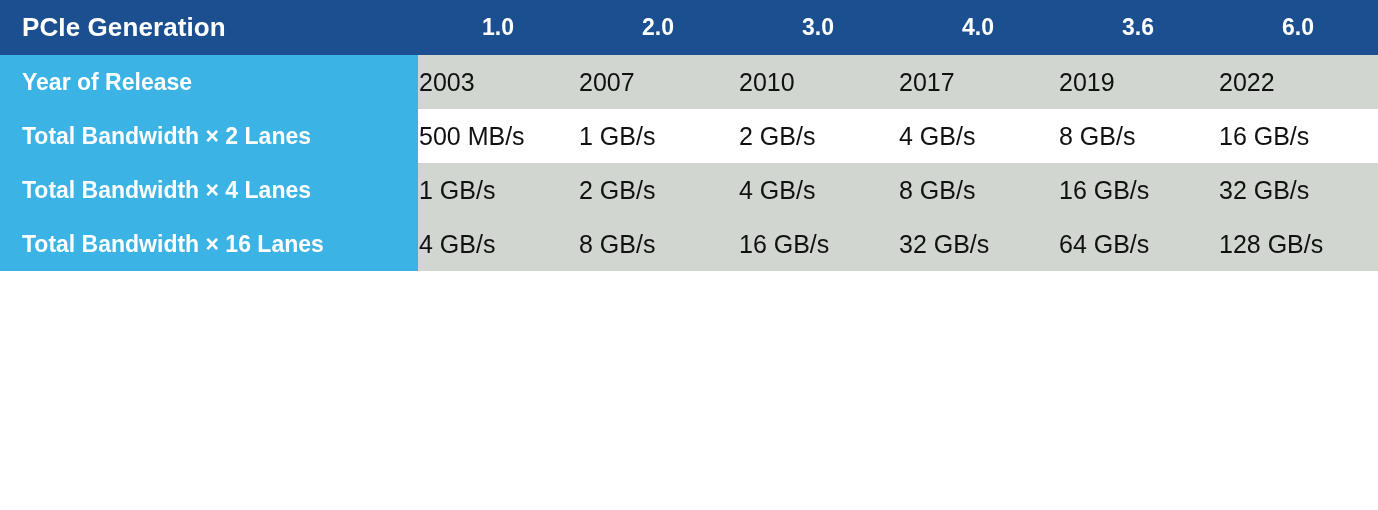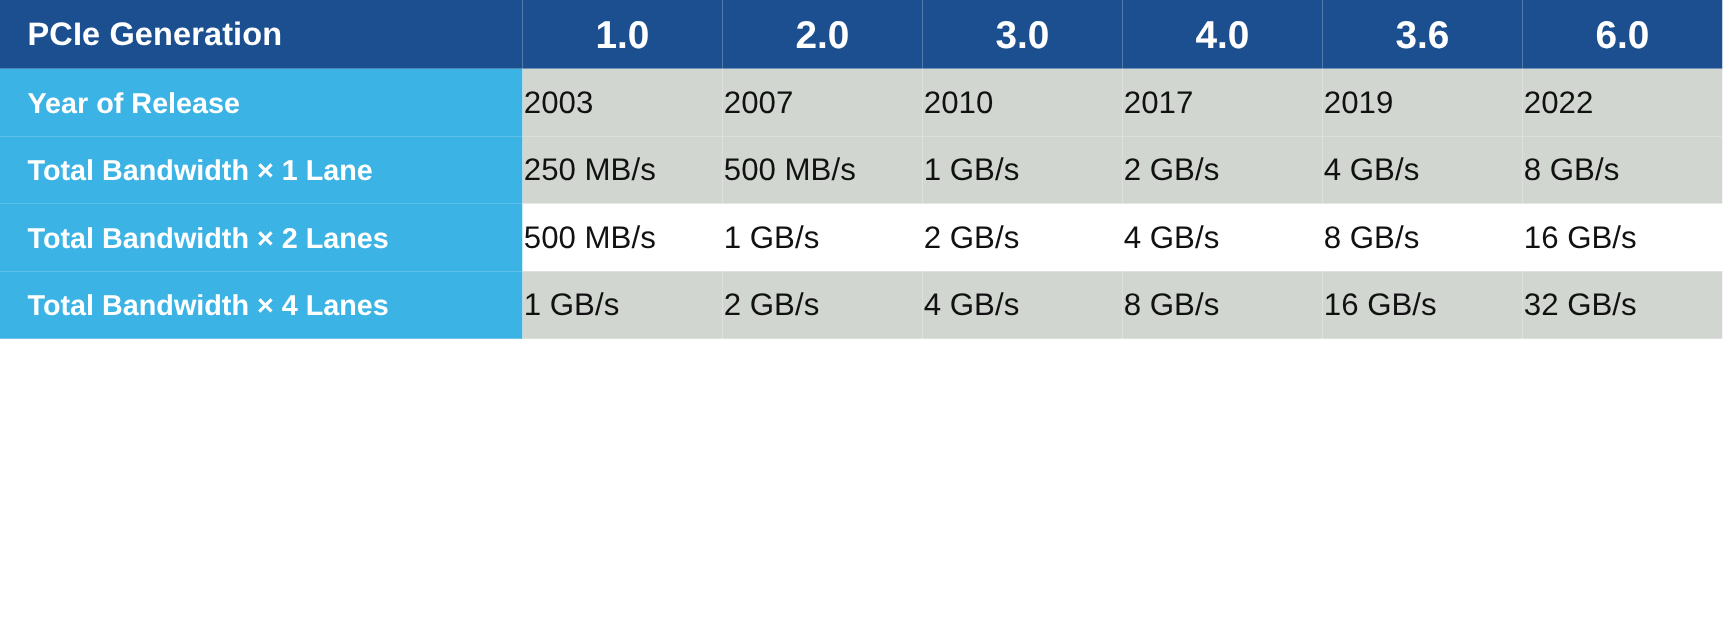--- a/index.html
+++ b/index.html
@@ -33,21 +33,21 @@
     font-size: 26px;
     font-weight: bold;
     text-align: left;
     padding: 0 0 0 22px;
     vertical-align: middle;
     letter-spacing: 0.1px;
   }
   th.gen-header {
     background: #1b4f8f;
     color: #ffffff;
-    font-size: 31px;
+    font-size: 23px;
     font-weight: bold;
     text-align: center;
     vertical-align: middle;
   }
 
   
   tr.data-row { height: 54px; }
 
   td.row-label {
     background: #3bb3e4;
@@ -101,29 +101,20 @@
       <td class="row-label">Year of Release</td>
       <td class="value-cell">2003</td>
       <td class="value-cell">2007</td>
       <td class="value-cell">2010</td>
       <td class="value-cell">2017</td>
       <td class="value-cell">2019</td>
       <td class="value-cell">2022</td>
     </tr>
 
 
-    <tr class="data-row band-gray">
-      <td class="row-label">Total Bandwidth × 1 Lane</td>
-      <td class="value-cell">250 MB/s</td>
-      <td class="value-cell">500 MB/s</td>
-      <td class="value-cell">1 GB/s</td>
-      <td class="value-cell">2 GB/s</td>
-      <td class="value-cell">4 GB/s</td>
-      <td class="value-cell">8 GB/s</td>
-    </tr>
 
     <tr class="data-row band-white">
       <td class="row-label">Total Bandwidth × 2 Lanes</td>
       <td class="value-cell">500 MB/s</td>
       <td class="value-cell">1 GB/s</td>
       <td class="value-cell">2 GB/s</td>
       <td class="value-cell">4 GB/s</td>
       <td class="value-cell">8 GB/s</td>
       <td class="value-cell">16 GB/s</td>
     </tr>
@@ -132,15 +123,24 @@
       <td class="row-label">Total Bandwidth × 4 Lanes</td>
       <td class="value-cell">1 GB/s</td>
       <td class="value-cell">2 GB/s</td>
       <td class="value-cell">4 GB/s</td>
       <td class="value-cell">8 GB/s</td>
       <td class="value-cell">16 GB/s</td>
       <td class="value-cell">32 GB/s</td>
     </tr>
 
 
+    <tr class="data-row band-gray">
+      <td class="row-label">Total Bandwidth × 16 Lanes</td>
+      <td class="value-cell">4 GB/s</td>
+      <td class="value-cell">8 GB/s</td>
+      <td class="value-cell">16 GB/s</td>
+      <td class="value-cell">32 GB/s</td>
+      <td class="value-cell">64 GB/s</td>
+      <td class="value-cell">128 GB/s</td>
+    </tr>
 
   </tbody>
 </table>
 
 </body></html>

